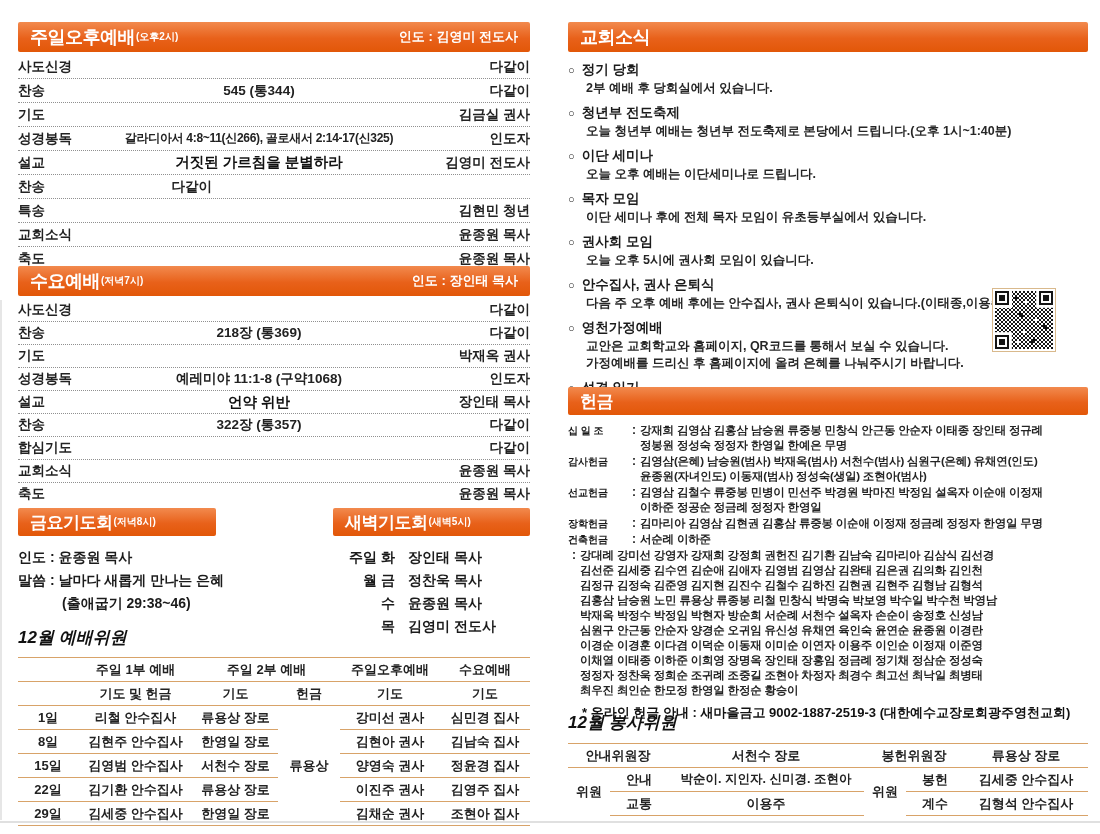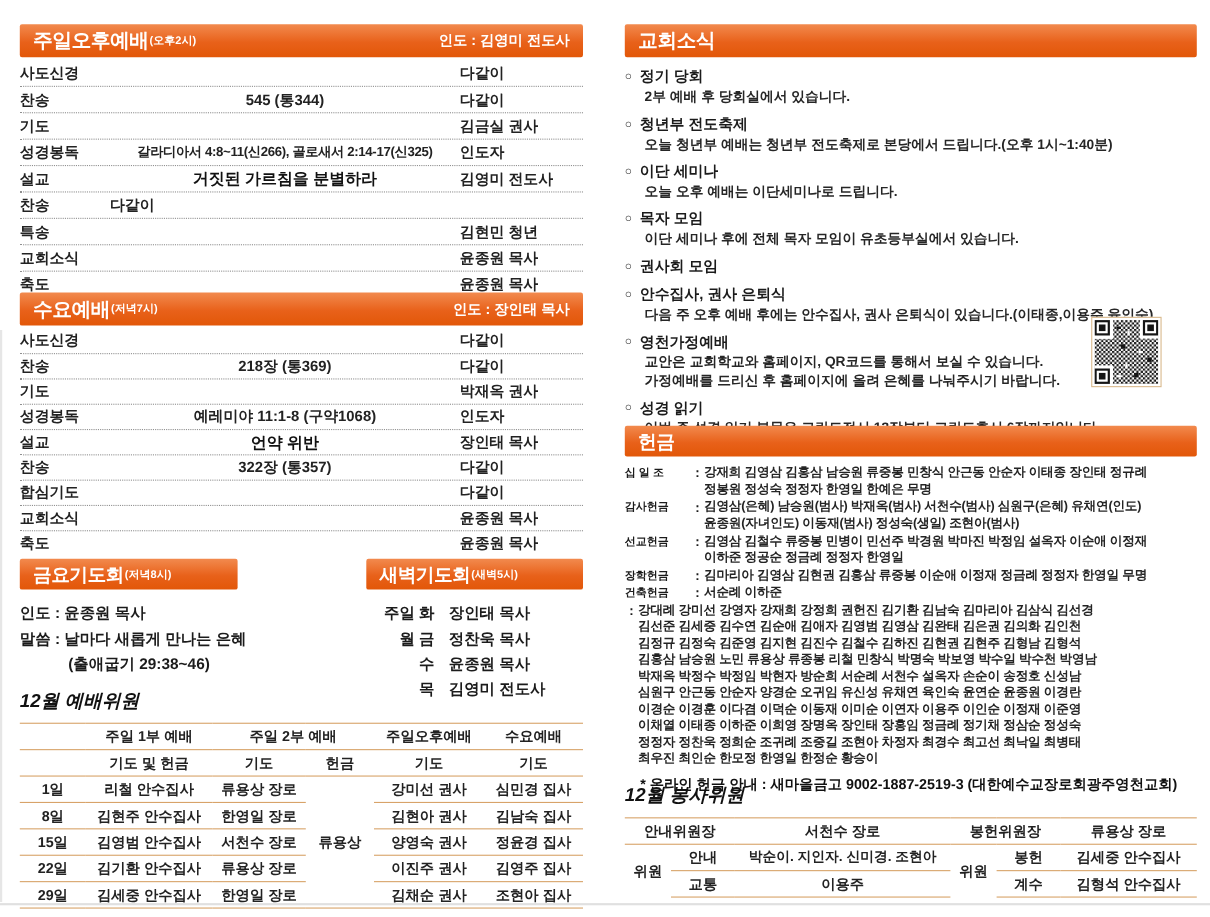--- a/index.html
+++ b/index.html
@@ -23,21 +23,21 @@
   
   .wbody{margin-top:3px;}
   .wrow{display:flex;align-items:center;height:23px;border-bottom:1px dotted #909090;
         font-size:13.5px;font-weight:700;color:#222;}
   .wbody.tight .wrow{height:22px;}
   .wrow:last-child{border-bottom:none;}
   .wl{width:82px;}
   .wc{flex:1;text-align:center;}
   .wc.em{font-weight:800;font-size:14.5px;color:#111;}
   .wc.sm{font-size:12px;letter-spacing:-0.3px;}
-  .wr{width:112px;}
+  .wr{width:112px;text-align:right;}
   
   .fline{font-size:14px;font-weight:700;line-height:23px;}
   .fline.indent{padding-left:44px;}
   .drow{display:flex;align-items:center;height:23px;font-size:14px;font-weight:700;}
   .dday{flex:1;text-align:right;}
   .dname{width:122px;padding-left:13px;}
   
   .ctitle{font-size:17px;font-weight:800;color:#111;margin:0 0 8px 0;font-style:italic;}
   table.ctab{border-collapse:collapse;table-layout:fixed;width:100%;}
   table.ctab td{border-top:1.5px solid #d8a369;text-align:center;height:23px;
@@ -317,20 +317,21 @@
           <span class="circ">○</span>
           <span>목자 모임</span>
         </div>
       <div class="ndesc">이단 세미나 후에 전체 목자 모임이 유초등부실에서 있습니다.</div>
     </div>
     <div class="nitem">
       <div class="ntitle">
           <span class="circ">○</span>
           <span>권사회 모임</span>
         </div>
+      <div class="ndesc">오늘 오후 5시에 권사회 모임이 있습니다.</div>
     </div>
     <div class="nitem">
       <div class="ntitle">
           <span class="circ">○</span>
           <span>안수집사, 권사 은퇴식</span>
         </div>
       <div class="ndesc">다음 주 오후 예배 후에는 안수집사, 권사 은퇴식이 있습니다.(이태종,이용주,육인숙)</div>
     </div>
     <div class="nitem">
       <div class="ntitle">

